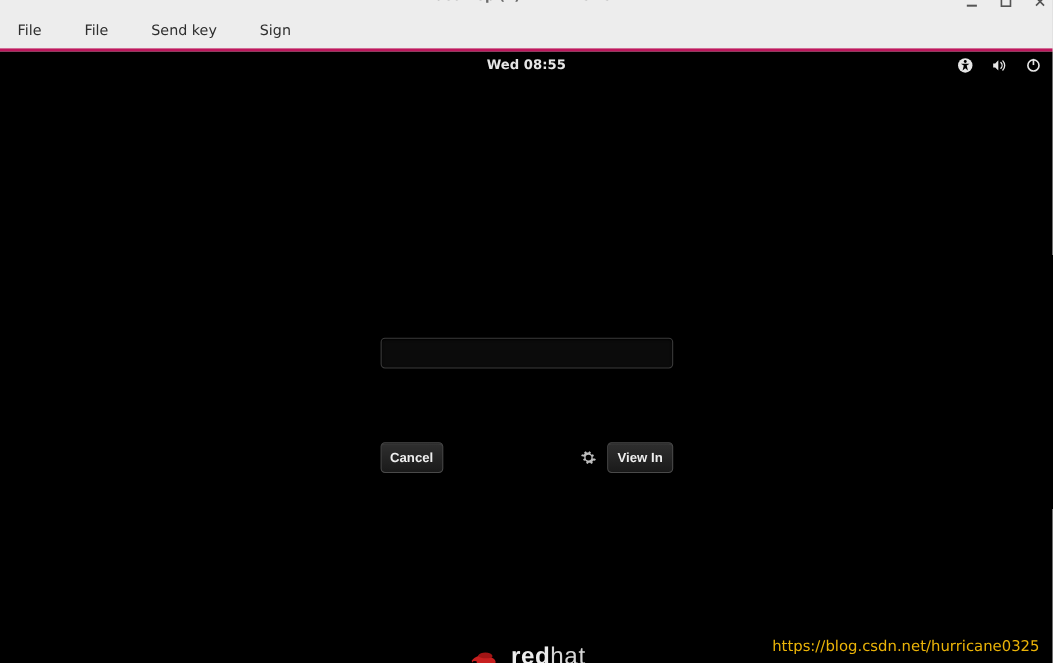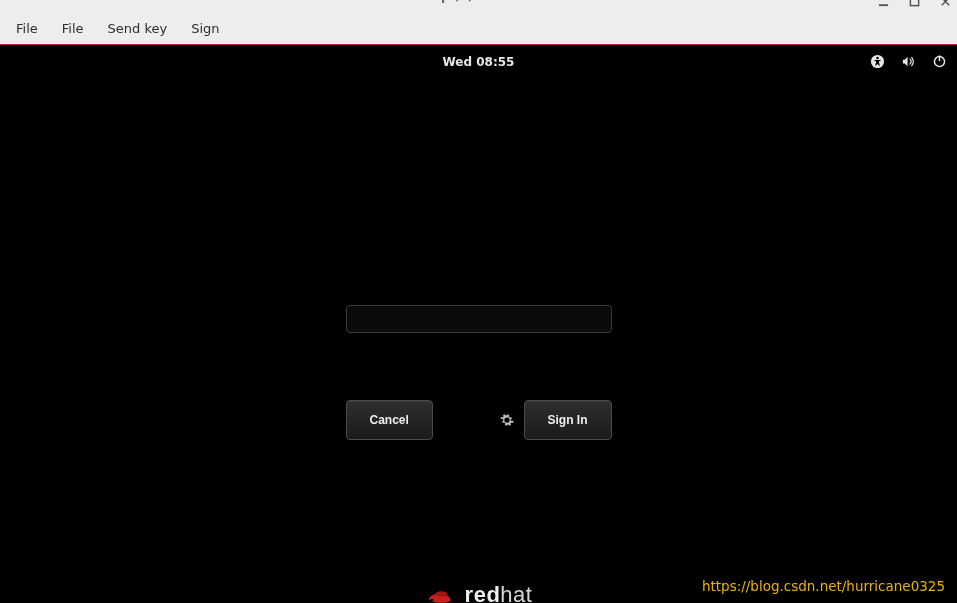--- a/index.html
+++ b/index.html
@@ -38,23 +38,23 @@
     font-size: 12px;
     color: #555;
   }
   .winbtn svg { width: 11px; height: 11px; display: block; }
 
   .menubar {
     display: flex;
     align-items: center;
     height: 32px;
     padding: 0 6px;
-    gap: 4px;
+    gap: 19px;
     background: #ededed;
-    border-bottom: 1px solid #be185d;
+    border-bottom: 3px solid #be185d;
     font-size: 13px;
     color: #2e2e2e;
   }
   .menubar .item {
     padding: 4px 10px;
     border-radius: 3px;
     cursor: default;
   }
 
   
@@ -62,21 +62,21 @@
     position: relative;
     width: 957px;
     height: 559px;
     background: #000;
     color: #eee;
     overflow: hidden;
   }
 
   .topbar {
     display: flex;
-    align-items: flex-end;
+    align-items: center;
     justify-content: space-between;
     height: 24px;
     padding: 0 10px;
     font-size: 12px;
     font-weight: bold;
     color: #e6e6e6;
   }
   .topbar .left { width: 140px; }
   .topbar .center {
     flex: 1;
@@ -121,22 +121,22 @@
     position: absolute;
     top: 355px;
     left: 50%;
     transform: translateX(-50%);
     width: 266px;
     display: flex;
     align-items: center;
     justify-content: space-between;
   }
   .btn {
-    height: 40px;
-    padding: 0 23px;
+    height: 28px;
+    padding: 0 8px;
     font-size: 12px;
     color: #eee;
     background: linear-gradient(#2f2f2f, #1a1a1a);
     border: 1px solid #4a4a4a;
     border-radius: 4px;
     box-shadow: 0 1px 1px rgba(0,0,0,.6), inset 0 1px 0 rgba(255,255,255,.06);
     cursor: default;
     font-weight: bold;
   }
   .actions .right {
@@ -239,21 +239,21 @@
   </div>
 
   <div class="actions">
     <button class="btn">Cancel</button>
     <div class="right">
       <span class="gear-icon">
         <svg viewBox="0 0 16 16">
             <path d="M8 5a3 3 0 1 0 .001 6.001A3 3 0 0 0 8 5zm6.3 3.9l1.4.8-1 1.7-1.5-.5a5.6 5.6 0 0 1-1.2 1.2l.5 1.5-1.7 1-1-1.3a5.8 5.8 0 0 1-1.6 0l-1 1.3-1.7-1 .5-1.5a5.6 5.6 0 0 1-1.2-1.2l-1.5.5-1-1.7 1.4-.8a5.8 5.8 0 0 1 0-1.8L.3 6.3l1-1.7 1.5.5A5.6 5.6 0 0 1 4 3.9L3.5 2.4l1.7-1 1 1.3a5.8 5.8 0 0 1 1.6 0l1-1.3 1.7 1L10 3.9a5.6 5.6 0 0 1 1.2 1.2l1.5-.5 1 1.7-1.4.8a5.8 5.8 0 0 1 0 1.8z" fill="#bdbdbd"></path>
           </svg>
       </span>
-      <button class="btn">Sign In</button>
+      <button class="btn">View In</button>
     </div>
   </div>
 
   <div class="brand">
     <span class="logo">
       <svg viewBox="0 0 32 24">
         <path d="M4 16 C6 12 12 10 18 11 C24 12 28 15 27 18 C25 20 18 21 12 20 C7 19 4 18 4 16 Z" fill="#c71f1f"></path>
         <path d="M10 11 C12 8 18 7 22 9 C24 10 25 12 23 13 C19 14 12 14 10 11 Z" fill="#a11515"></path>
         <ellipse cx="7" cy="17.3" rx="2.1" ry="1.1" fill="#000"></ellipse>
       </svg>

